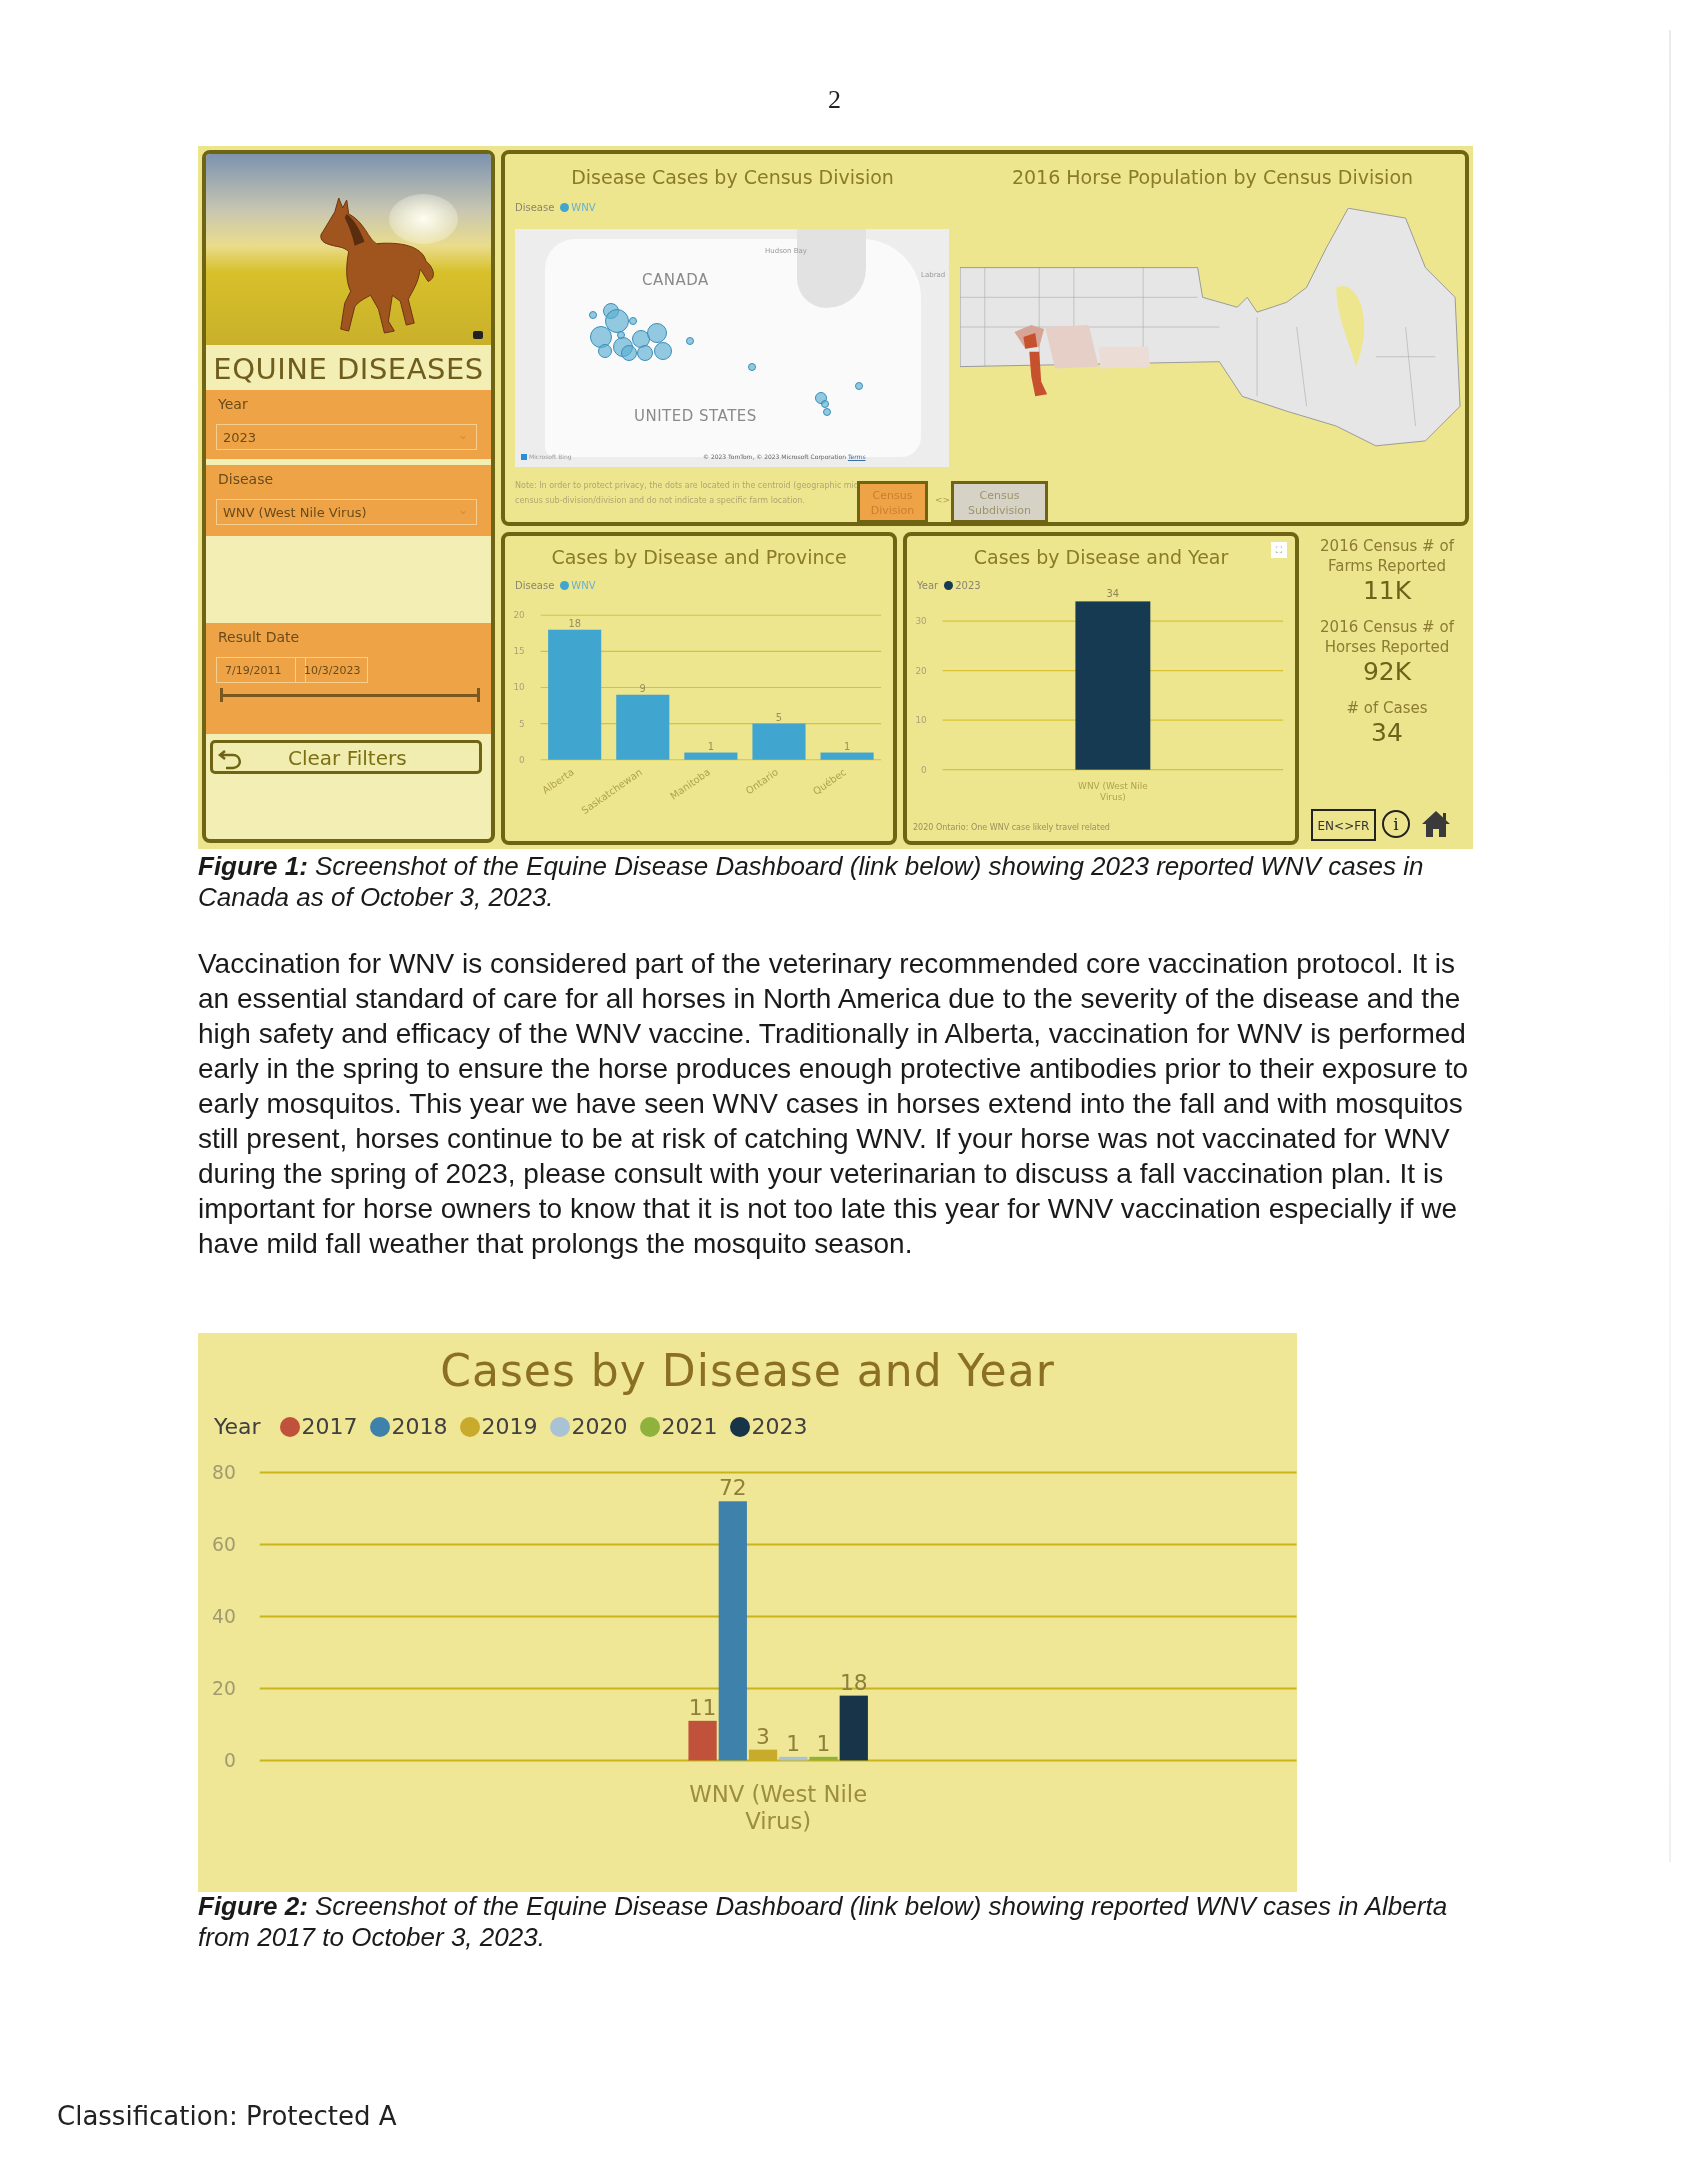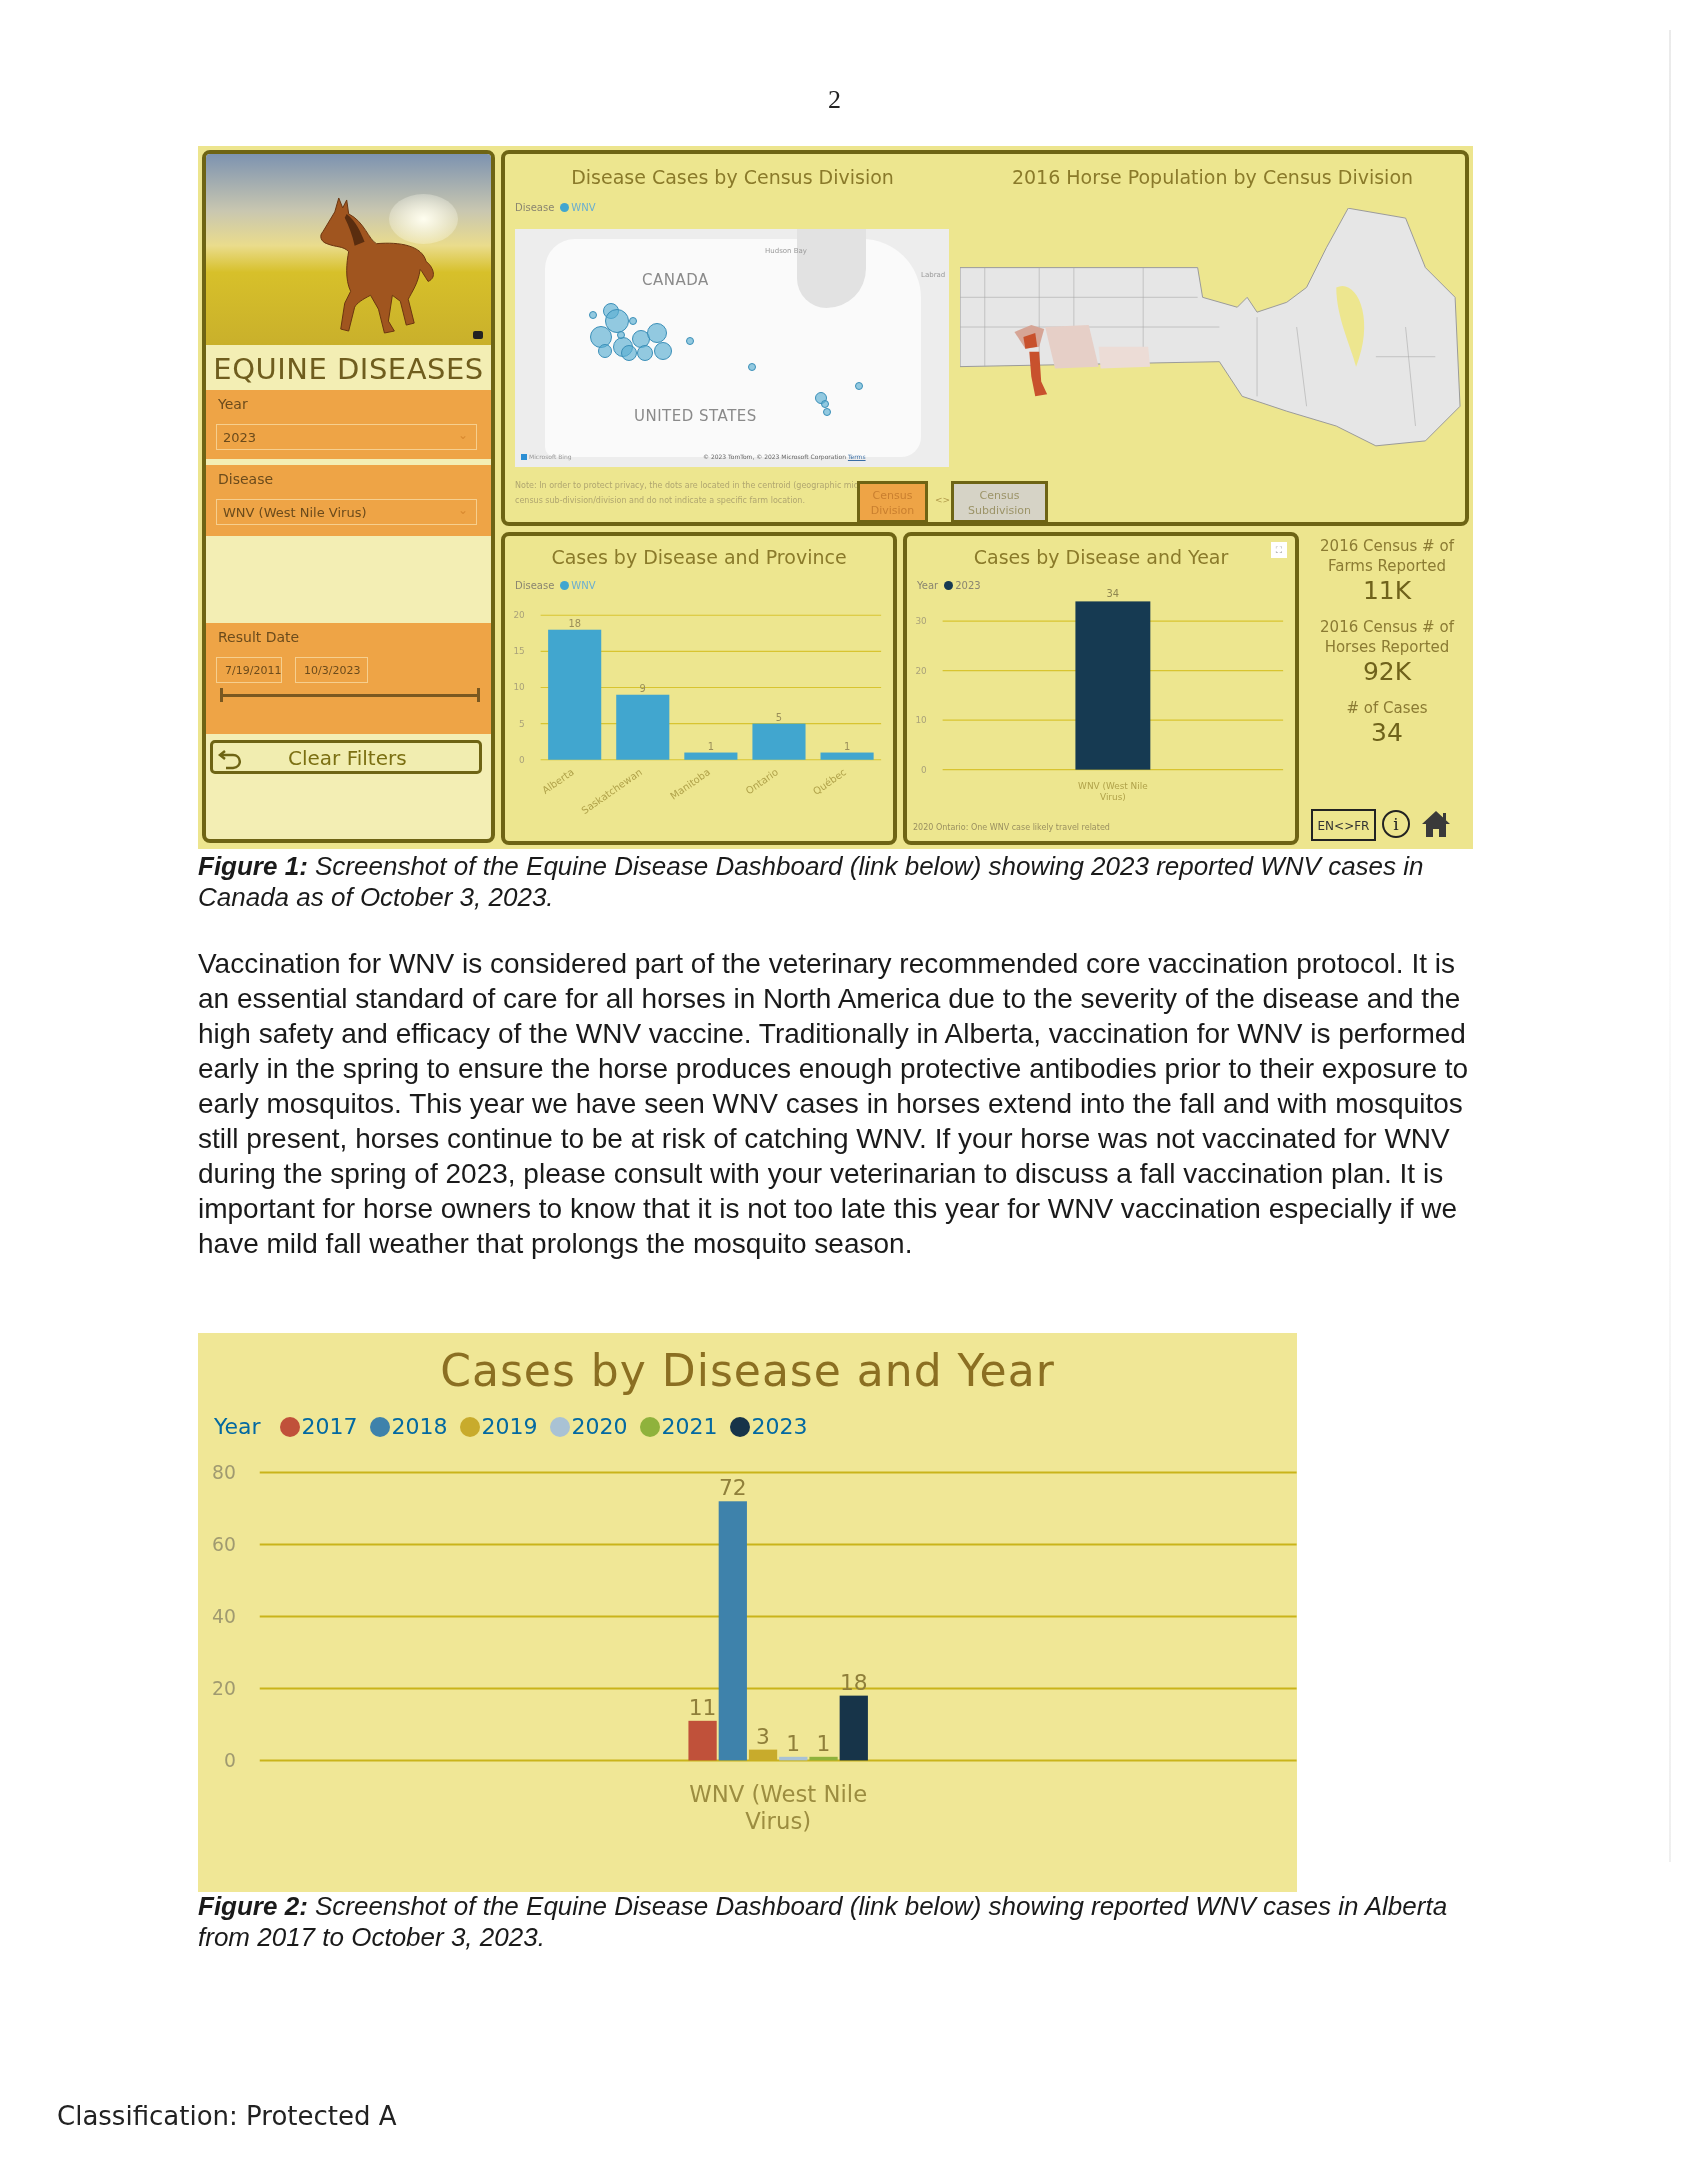--- a/index.html
+++ b/index.html
@@ -64,21 +64,21 @@
   .home-icon { position: absolute; left: 117px; top: 277px; cursor: pointer; }
   .focus-icon { position: absolute; right: 8px; top: 6px; width: 16px; height: 16px; background: #fff; font-size: 9px; color: #999; line-height: 16px; text-align: center; cursor: pointer; }
 
   .caption { position: absolute; left: 198px; font-size: 26px; font-style: italic; line-height: 31px; color: #1a1a1a; }
   .caption b { font-weight: bold; }
   .body-text { position: absolute; left: 198px; top: 946px; width: 1287px; font-size: 28px; line-height: 35px; color: #1a1a1a; }
 
   
   .fig2 { position: absolute; left: 198px; top: 1333px; width: 1099px; height: 559px; background: #f0e796; }
   .fig2-title { position: absolute; left: 0; top: 12px; width: 1099px; text-align: center; font-size: 44px; color: #8b6f22; letter-spacing: 1px; font-family: "DejaVu Sans", sans-serif; }
-  .fig2-legend { position: absolute; left: 16px; top: 81px; font-size: 22px; color: #0369a1; font-family: "DejaVu Sans", sans-serif; }
+  .fig2-legend { position: absolute; left: 16px; top: 81px; font-size: 22px; color: #404040; font-family: "DejaVu Sans", sans-serif; }
   .fig2-legend .item { display: inline-block; margin-left: 12px; }
   .fig2-legend .dot { display: inline-block; width: 20px; height: 20px; border-radius: 50%; vertical-align: -3px; margin-right: 2px; }
 
   .classification { position: absolute; left: 57px; top: 2101px; font-size: 26px; color: #222; font-family: "DejaVu Sans", sans-serif; }
   .margin-marks { position: absolute; left: 1669px; top: 30px; width: 2px; height: 1832px; background: linear-gradient(#ddd, #f5f5f5, #e5e5e5); opacity: 0.6; }
 </style>
 </head>
 <body>
 
 <div class="page-number">2</div>
@@ -106,21 +106,21 @@
     </div>
     <div class="filter-block" style="top:311px;height:71px;">
       <div class="filter-label">Disease</div>
       <div class="filter-select">
         <span>WNV (West Nile Virus)</span>
         <span class="chev">⌄</span>
       </div>
     </div>
     <div class="filter-block" style="top:469px;height:111px;">
       <div class="filter-label">Result Date</div>
-      <div class="date-box" style="left:10px;width:66px;">7/19/2011</div>
+      <div class="date-box" style="left:10px;width:90px;">7/19/2011</div>
       <div class="date-box" style="left:89px;width:73px;">10/3/2023</div>
       <div class="slider-track"></div>
       <div class="slider-handle" style="left:14px;"></div>
       <div class="slider-handle" style="left:271px;"></div>
     </div>
 
     <div class="clear-btn">
       <svg class="undo-icon" width="30" height="26" viewBox="0 0 30 26">
         <path d="M8 6 L3 10 L8 14" fill="none" stroke="#6e6414" stroke-width="2.5"></path>
         <path d="M3 10 L16 10 C24 10 26 22 16 23 L9 23" fill="none" stroke="#6e6414" stroke-width="2.5"></path>

